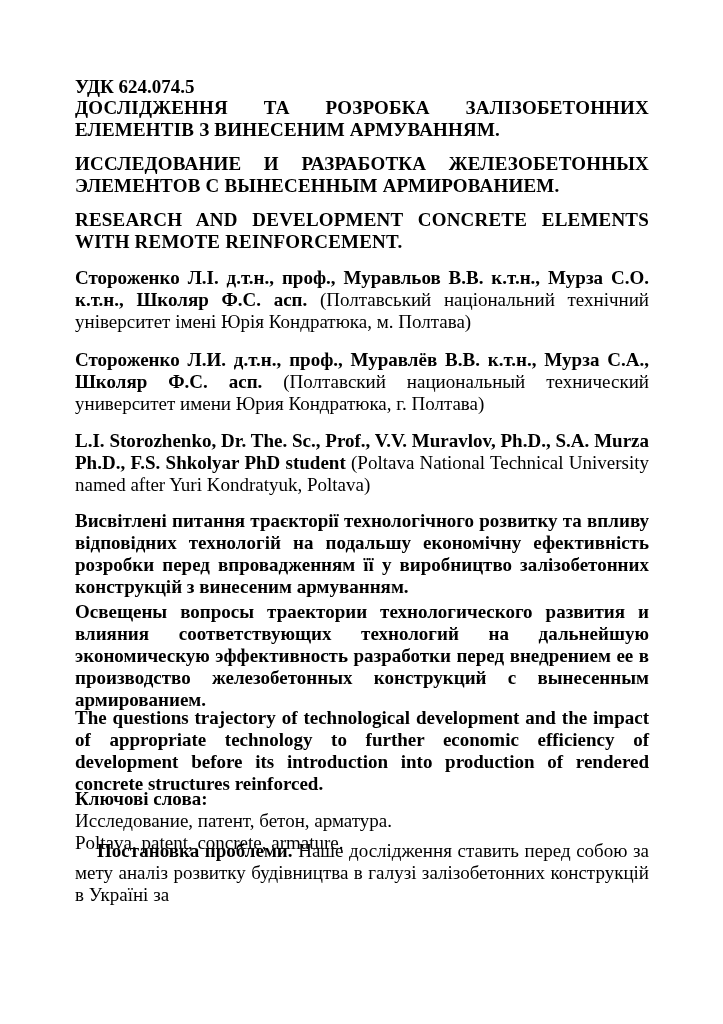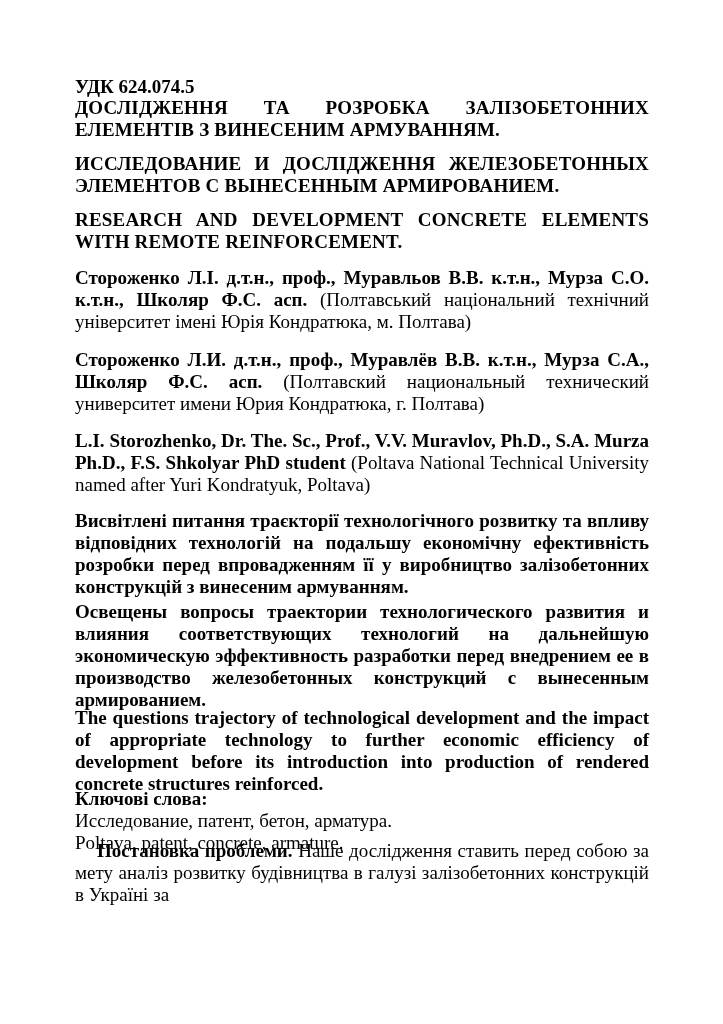--- a/index.html
+++ b/index.html
@@ -18,21 +18,21 @@
   </style>
 </head>
 <body>
 
 <div class="page">
 
   <div class="blk b" style="top:76px;">УДК 624.074.5</div>
 
   <div class="blk b just caps" style="top:97px;">ДОСЛІДЖЕННЯ ТА РОЗРОБКА ЗАЛІЗОБЕТОННИХ ЕЛЕМЕНТІВ З ВИНЕСЕНИМ АРМУВАННЯМ.</div>
 
-  <div class="blk b just caps" style="top:153px;">ИССЛЕДОВАНИЕ И ДОСЛІДЖЕННЯ ЖЕЛЕЗОБЕТОННЫХ ЭЛЕМЕНТОВ С ВЫНЕСЕННЫМ АРМИРОВАНИЕМ.</div>
+  <div class="blk b just caps" style="top:153px;">ИССЛЕДОВАНИЕ И РАЗРАБОТКА ЖЕЛЕЗОБЕТОННЫХ ЭЛЕМЕНТОВ С ВЫНЕСЕННЫМ АРМИРОВАНИЕМ.</div>
 
   <div class="blk b just caps" style="top:209px;">RESEARCH AND DEVELOPMENT CONCRETE ELEMENTS WITH REMOTE REINFORCEMENT.</div>
 
   <div class="blk just" style="top:267px;">
     <span class="b">Стороженко Л.І. д.т.н., проф., Муравльов В.В. к.т.н., Мурза С.О. к.т.н., Школяр Ф.С. асп.</span>
     <span>(Полтавський національний технічний університет імені Юрія Кондратюка, м. Полтава)</span>
   </div>
 
   <div class="blk just" style="top:349px;">
     <span class="b">Стороженко Л.И. д.т.н., проф., Муравлёв В.В. к.т.н., Мурза С.А., Школяр Ф.С. асп.</span>

